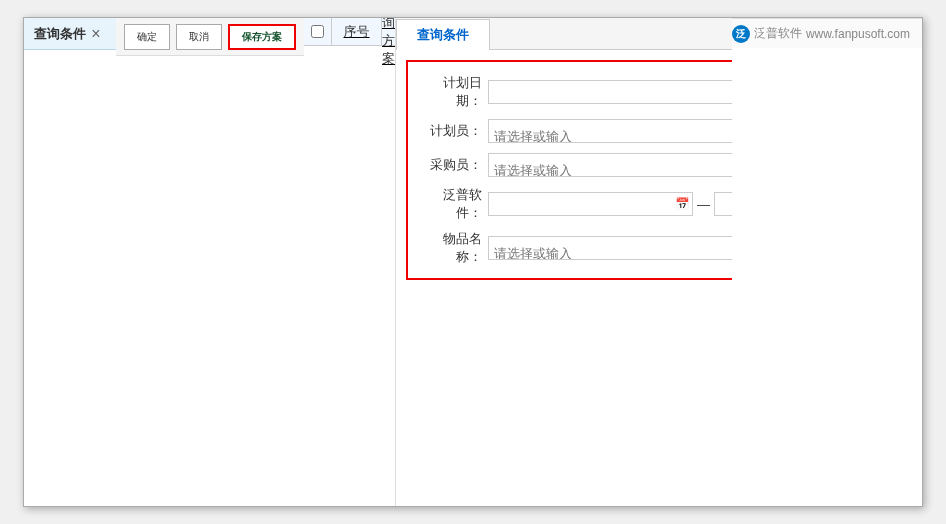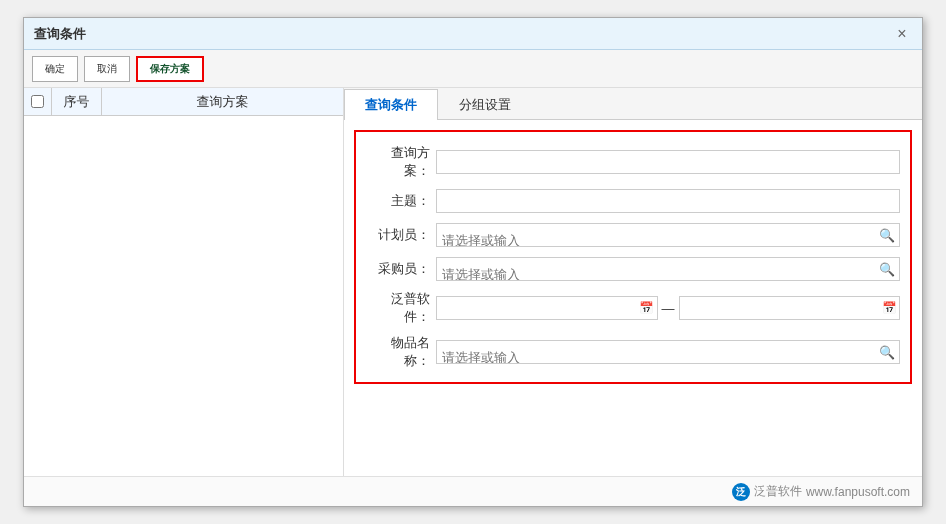--- a/index.html
+++ b/index.html
@@ -15,21 +15,21 @@
       overflow: hidden;
     }
 
     .dialog {
       width: 900px;
       height: 490px;
       background: #fff;
       border: 1px solid #aaa;
       box-shadow: 2px 2px 8px rgba(0,0,0,0.3);
       display: flex;
-      flex-direction: column;
+      flex-direction: row;
     }
 
     .title-bar {
       background: #e8f4fc;
       border-bottom: 1px solid #b8d4e8;
       padding: 6px 10px;
       display: flex;
       align-items: center;
       justify-content: space-between;
       height: 32px;
@@ -94,20 +94,21 @@
       display: flex;
       flex-direction: column;
     }
 
     .table-header {
       display: flex;
       background: #f0f7ff;
       border-bottom: 1px solid #ccc;
       height: 28px;
       align-items: center;
+      text-decoration: underline;
     }
 
     .table-col-checkbox {
       width: 28px;
       display: flex;
       align-items: center;
       justify-content: center;
       border-right: 1px solid #ccc;
       height: 100%;
     }
@@ -333,37 +334,30 @@
       </div>
       <div class="table-body"></div>
     </div>
 
     <div class="right-panel">
 
       <div class="tabs">
         <div class="tab active">
           <span>查询条件</span>
         </div>
-        <div class="tab">
-          <span>分组设置</span>
-        </div>
       </div>
 
       <div class="tab-content">
         <div class="form-section">
 
           <div class="form-row">
-            <span class="form-label">查询方案：</span>
+            <span class="form-label">计划日期：</span>
             <input class="form-input" type="text" style="">
           </div>
 
-          <div class="form-row">
-            <span class="form-label">主题：</span>
-            <input class="form-input" type="text" style="">
-          </div>
 
           <div class="form-row">
             <span class="form-label">计划员：</span>
             <div class="form-input-with-icon">
               <input type="text" placeholder="请选择或输入" style="">
               <span class="search-icon">🔍</span>
             </div>
           </div>
 
           <div class="form-row">

